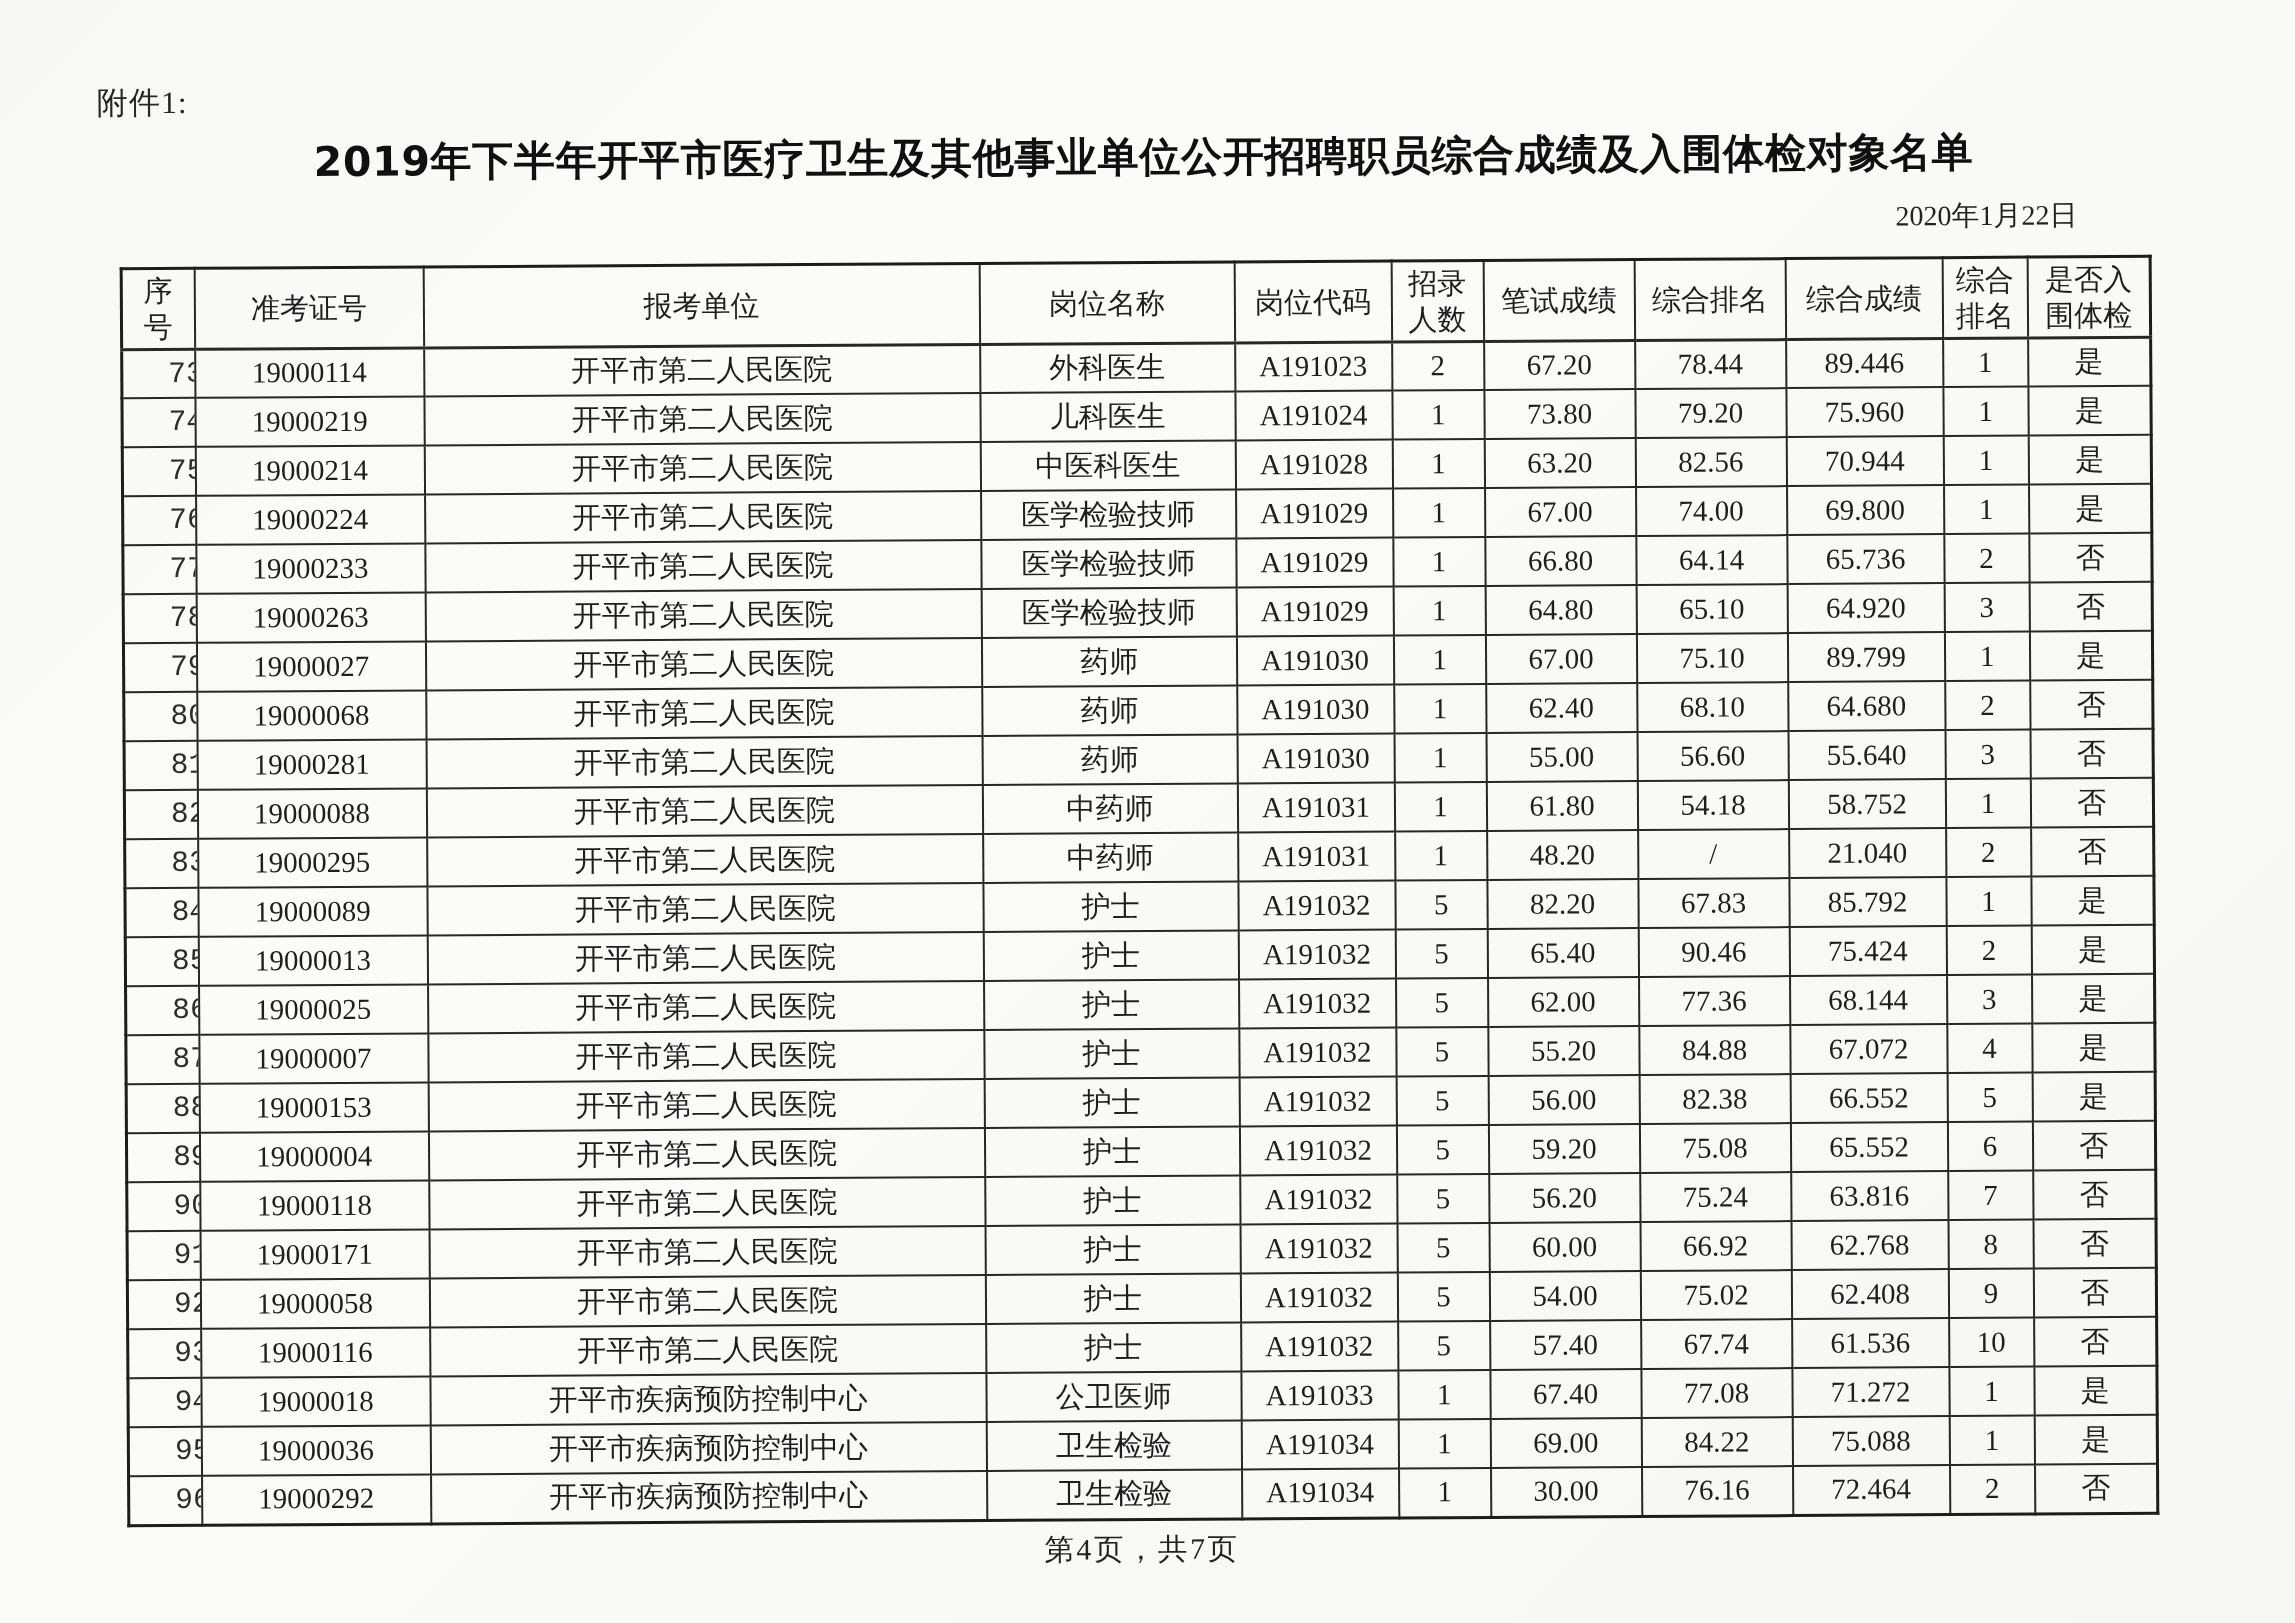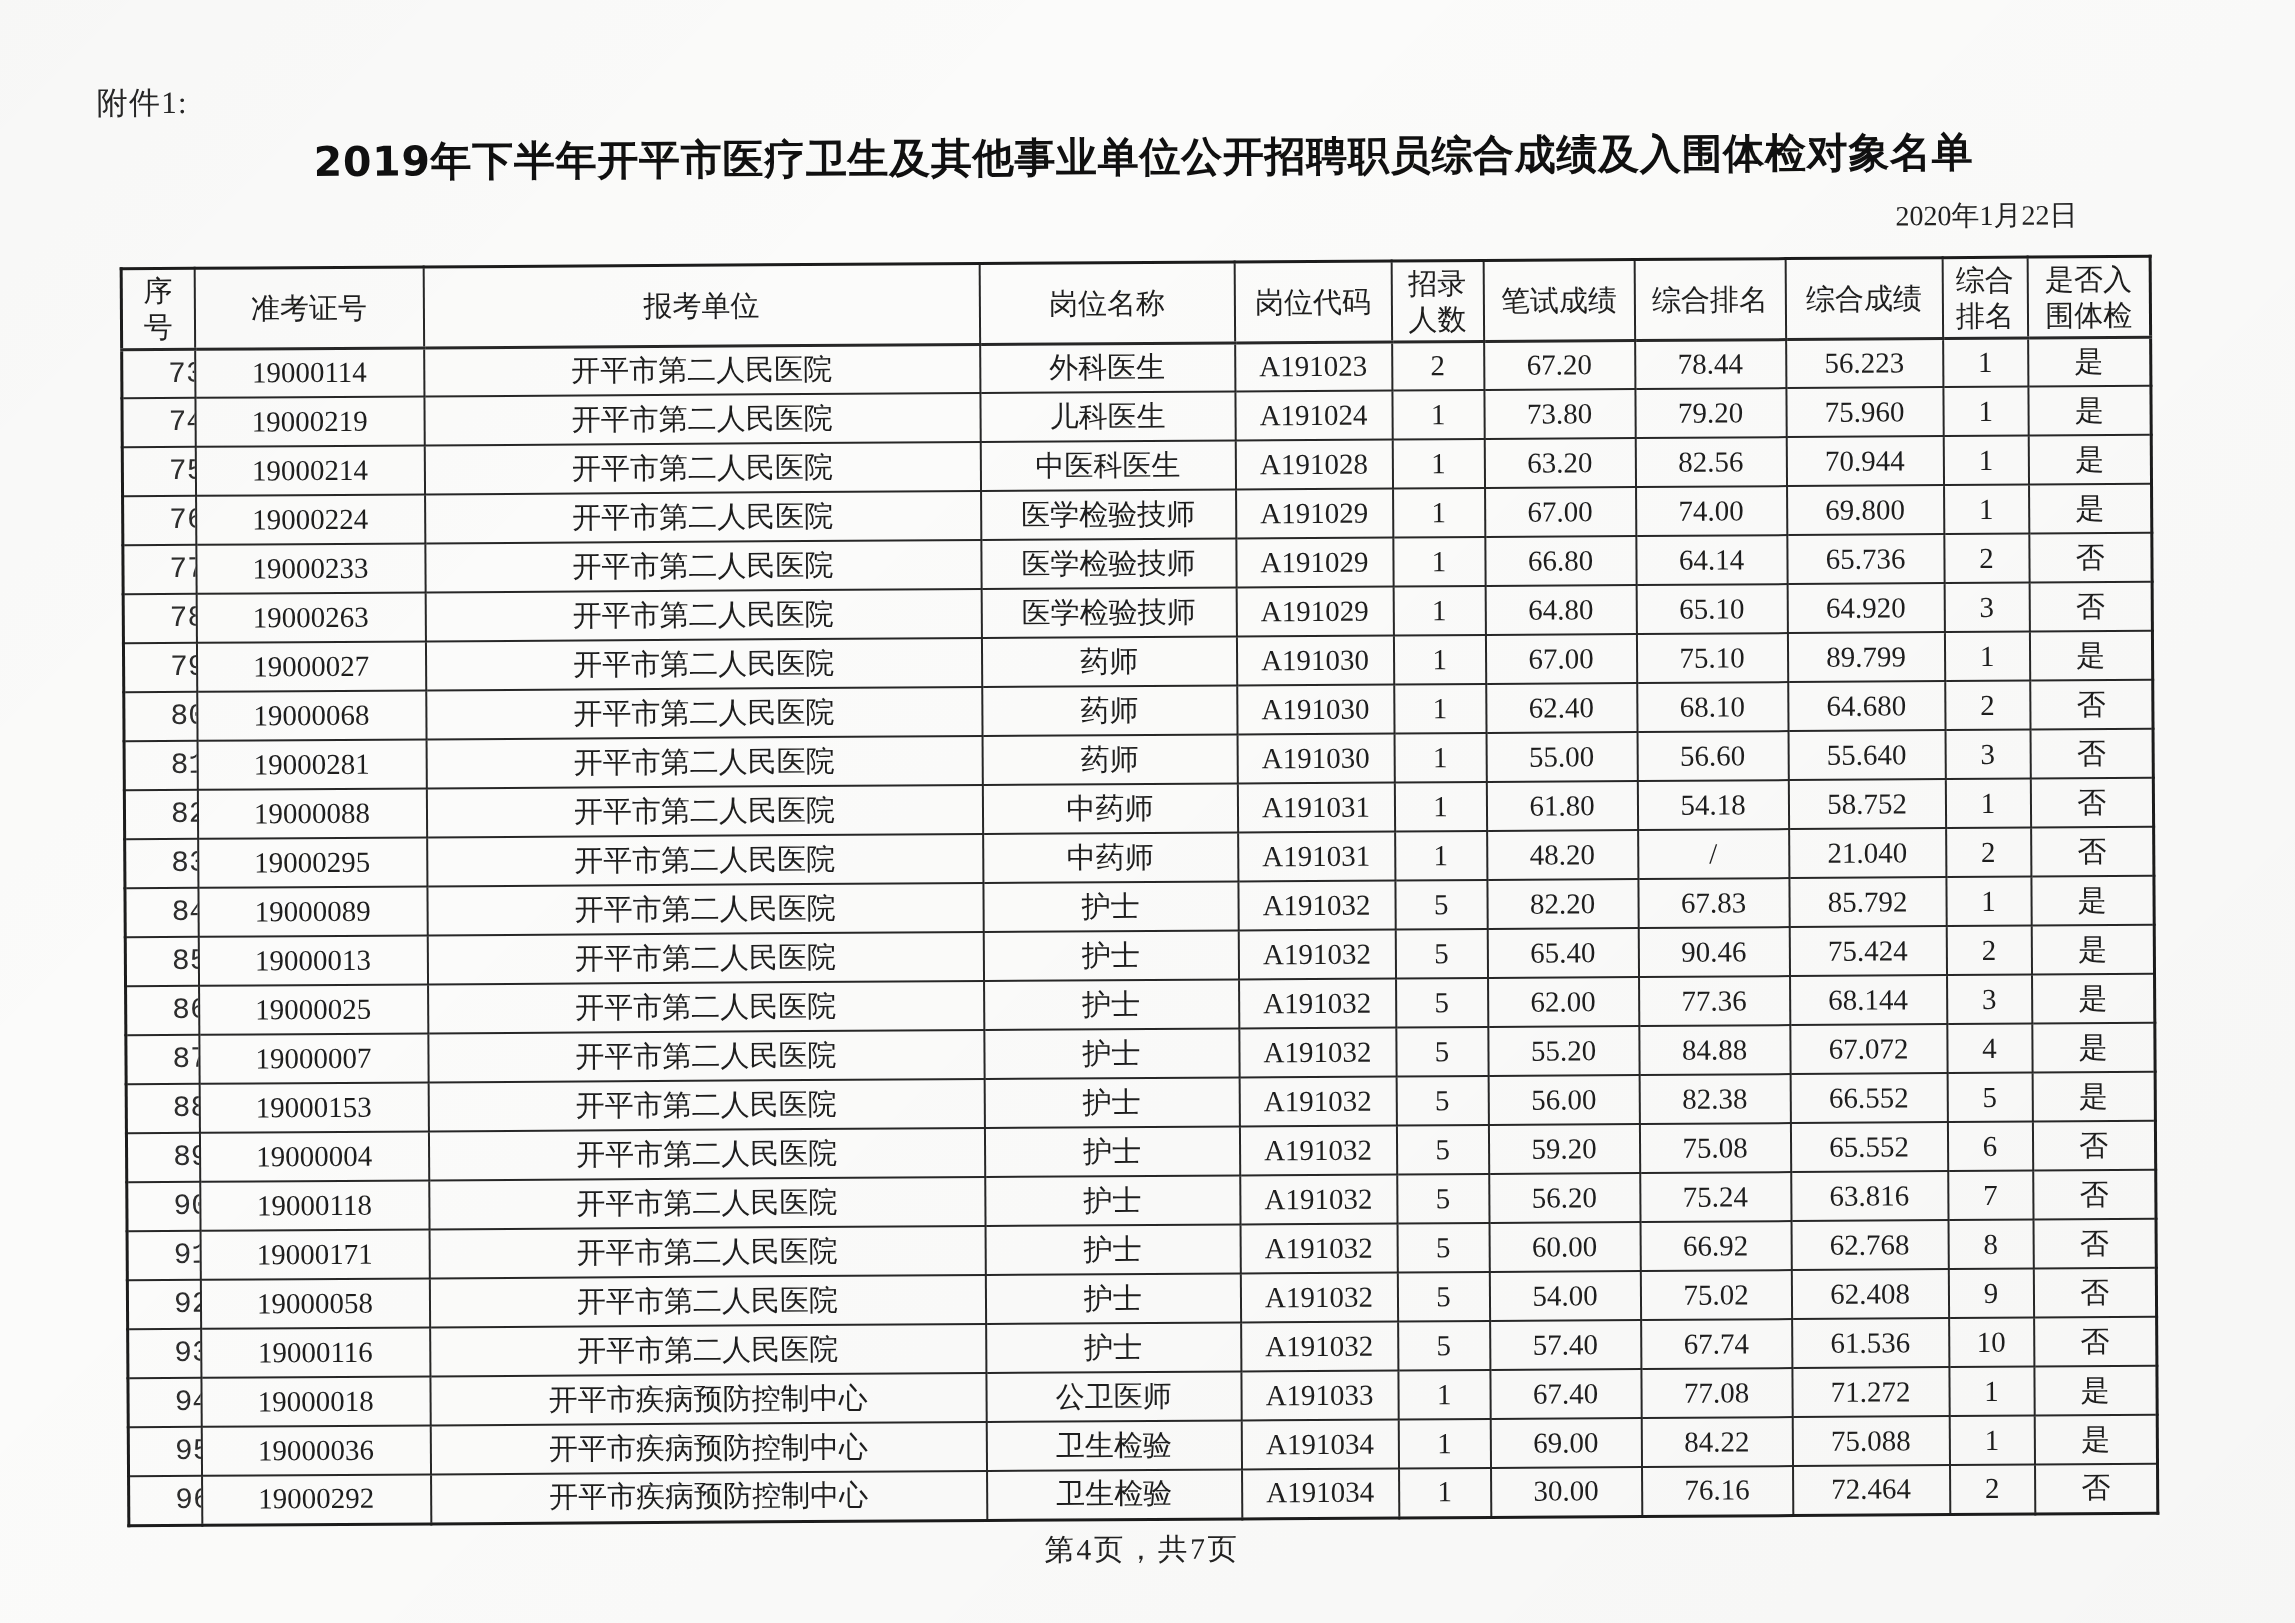--- a/index.html
+++ b/index.html
@@ -106,21 +106,21 @@
     <tbody>
         <tr>
           <td class="c0">73</td>
           <td class="c1">19000114</td>
           <td class="c2">开平市第二人民医院</td>
           <td class="c3">外科医生</td>
           <td class="c4">A191023</td>
           <td class="c5">2</td>
           <td class="c6">67.20</td>
           <td class="c7">78.44</td>
-          <td class="c8">56.223</td>
+          <td class="c8">89.446</td>
           <td class="c9">1</td>
           <td class="c10">是</td>
         </tr>
         <tr>
           <td class="c0">74</td>
           <td class="c1">19000219</td>
           <td class="c2">开平市第二人民医院</td>
           <td class="c3">儿科医生</td>
           <td class="c4">A191024</td>
           <td class="c5">1</td>

